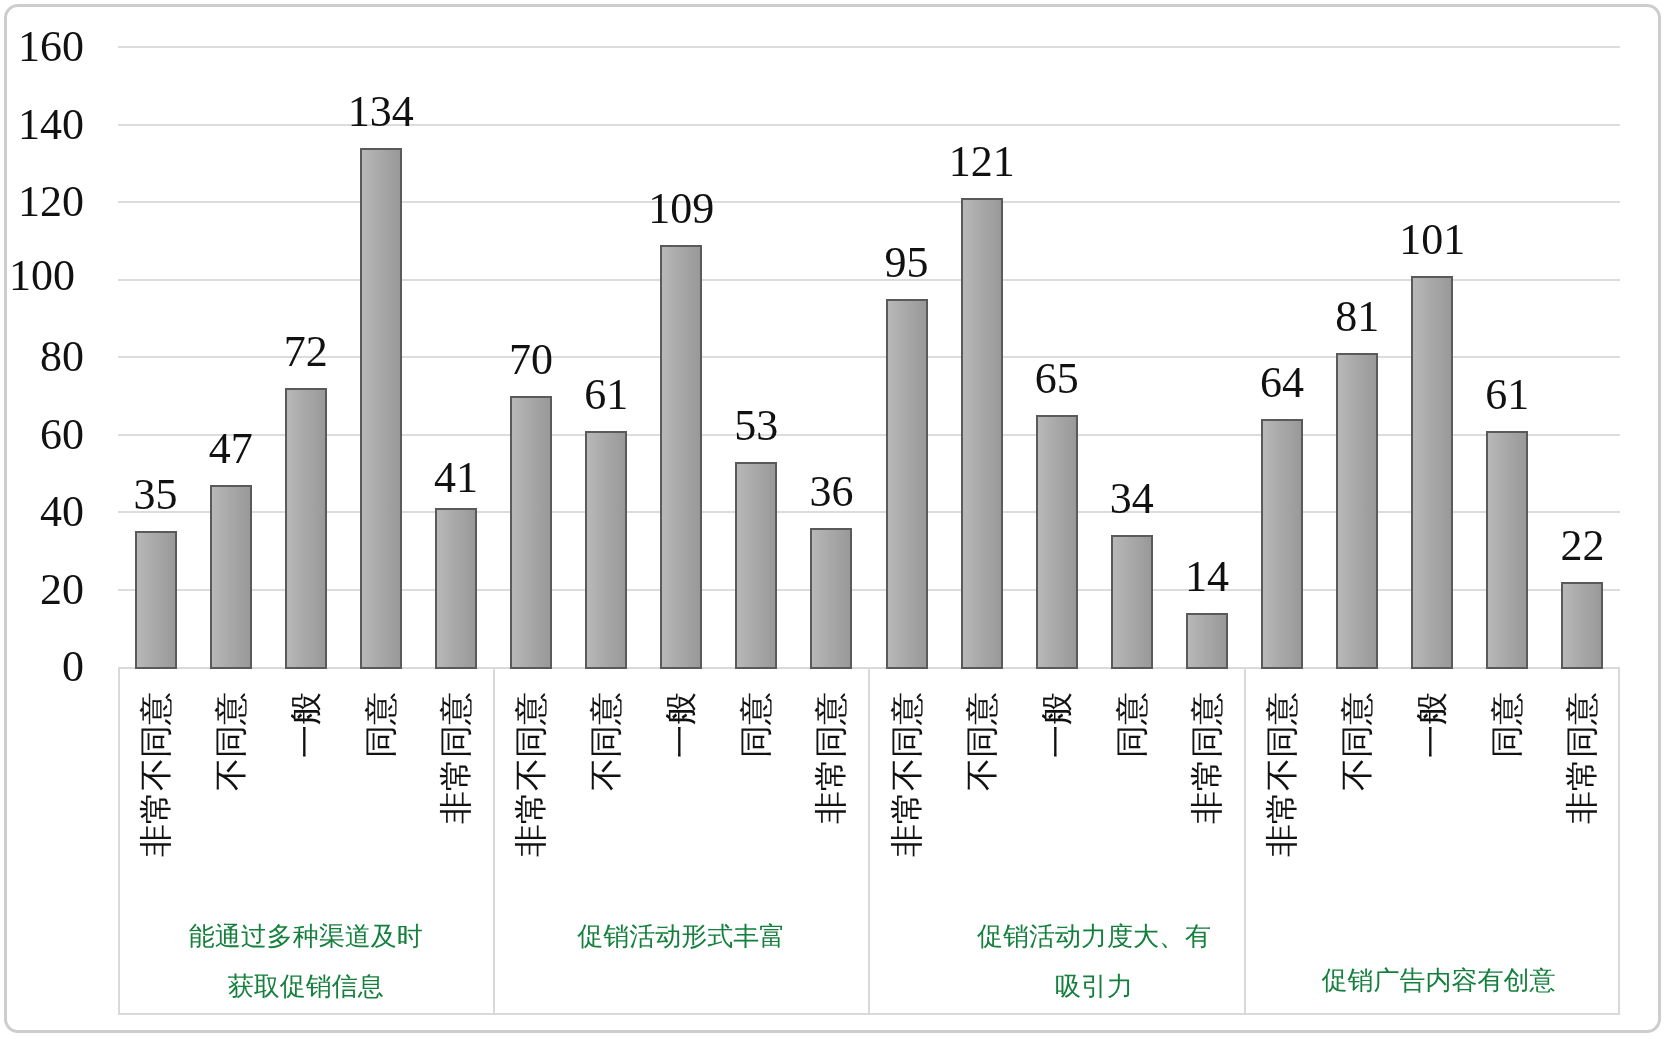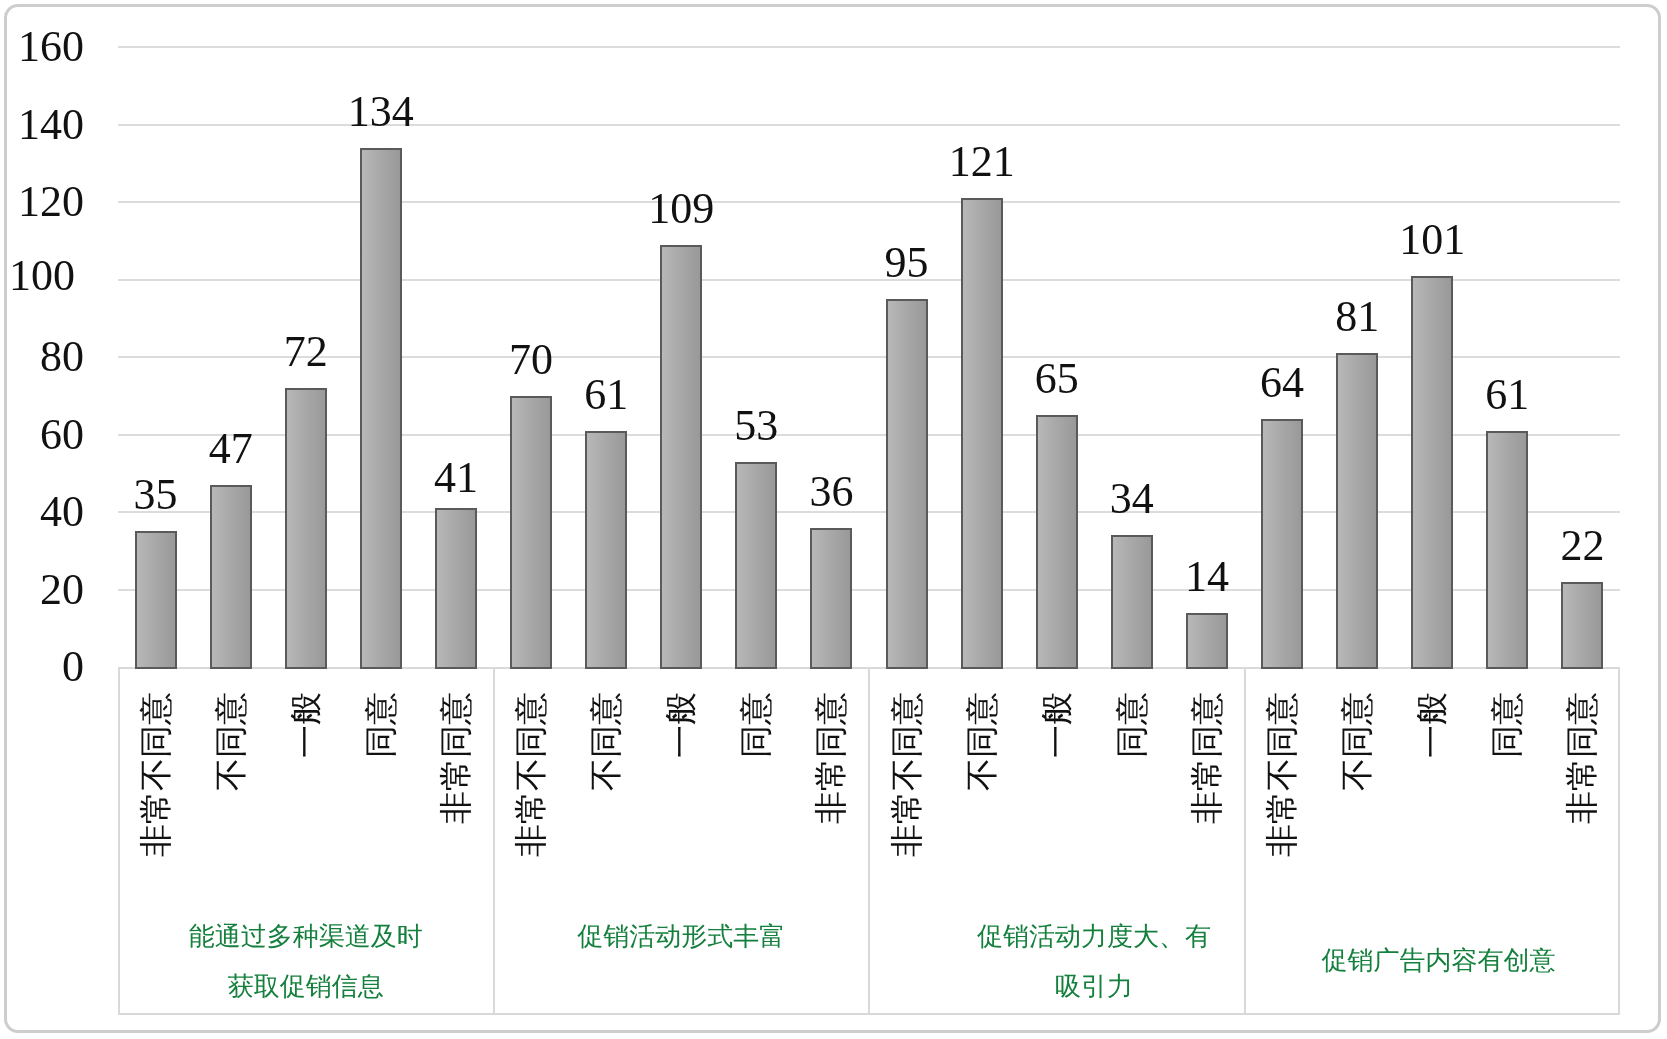--- a/index.html
+++ b/index.html
@@ -166,16 +166,16 @@
       <div class="cat" style="left: 1339.15px; top: 692px;">不同意</div>
       <div class="bar" style="left: 1411.25px; top: 275.625px; width: 42px; height: 393.375px;"></div>
       <div class="val" style="left: 1362.25px; top: 215.625px;">101</div>
       <div class="cat" style="left: 1414.25px; top: 692px;">一般</div>
       <div class="bar" style="left: 1486.35px; top: 430.625px; width: 42px; height: 238.375px;"></div>
       <div class="val" style="left: 1437.35px; top: 370.625px;">61</div>
       <div class="cat" style="left: 1489.35px; top: 692px;">同意</div>
       <div class="bar" style="left: 1561.45px; top: 581.75px; width: 42px; height: 87.25px;"></div>
       <div class="val" style="left: 1512.45px; top: 521.75px; text-align: center;">22</div>
       <div class="cat" style="left: 1564.45px; top: 692px;">非常同意</div>
-      <div class="grp" style="left: 1244.5px; top: 936px; width: 388px;">促销广告内容有创意</div>
+      <div class="grp" style="left: 1244.5px; top: 956px; width: 388px;">促销广告内容有创意</div>
     </div>
   <div class="frame-border"></div>
 </div>
 
 </body></html>

